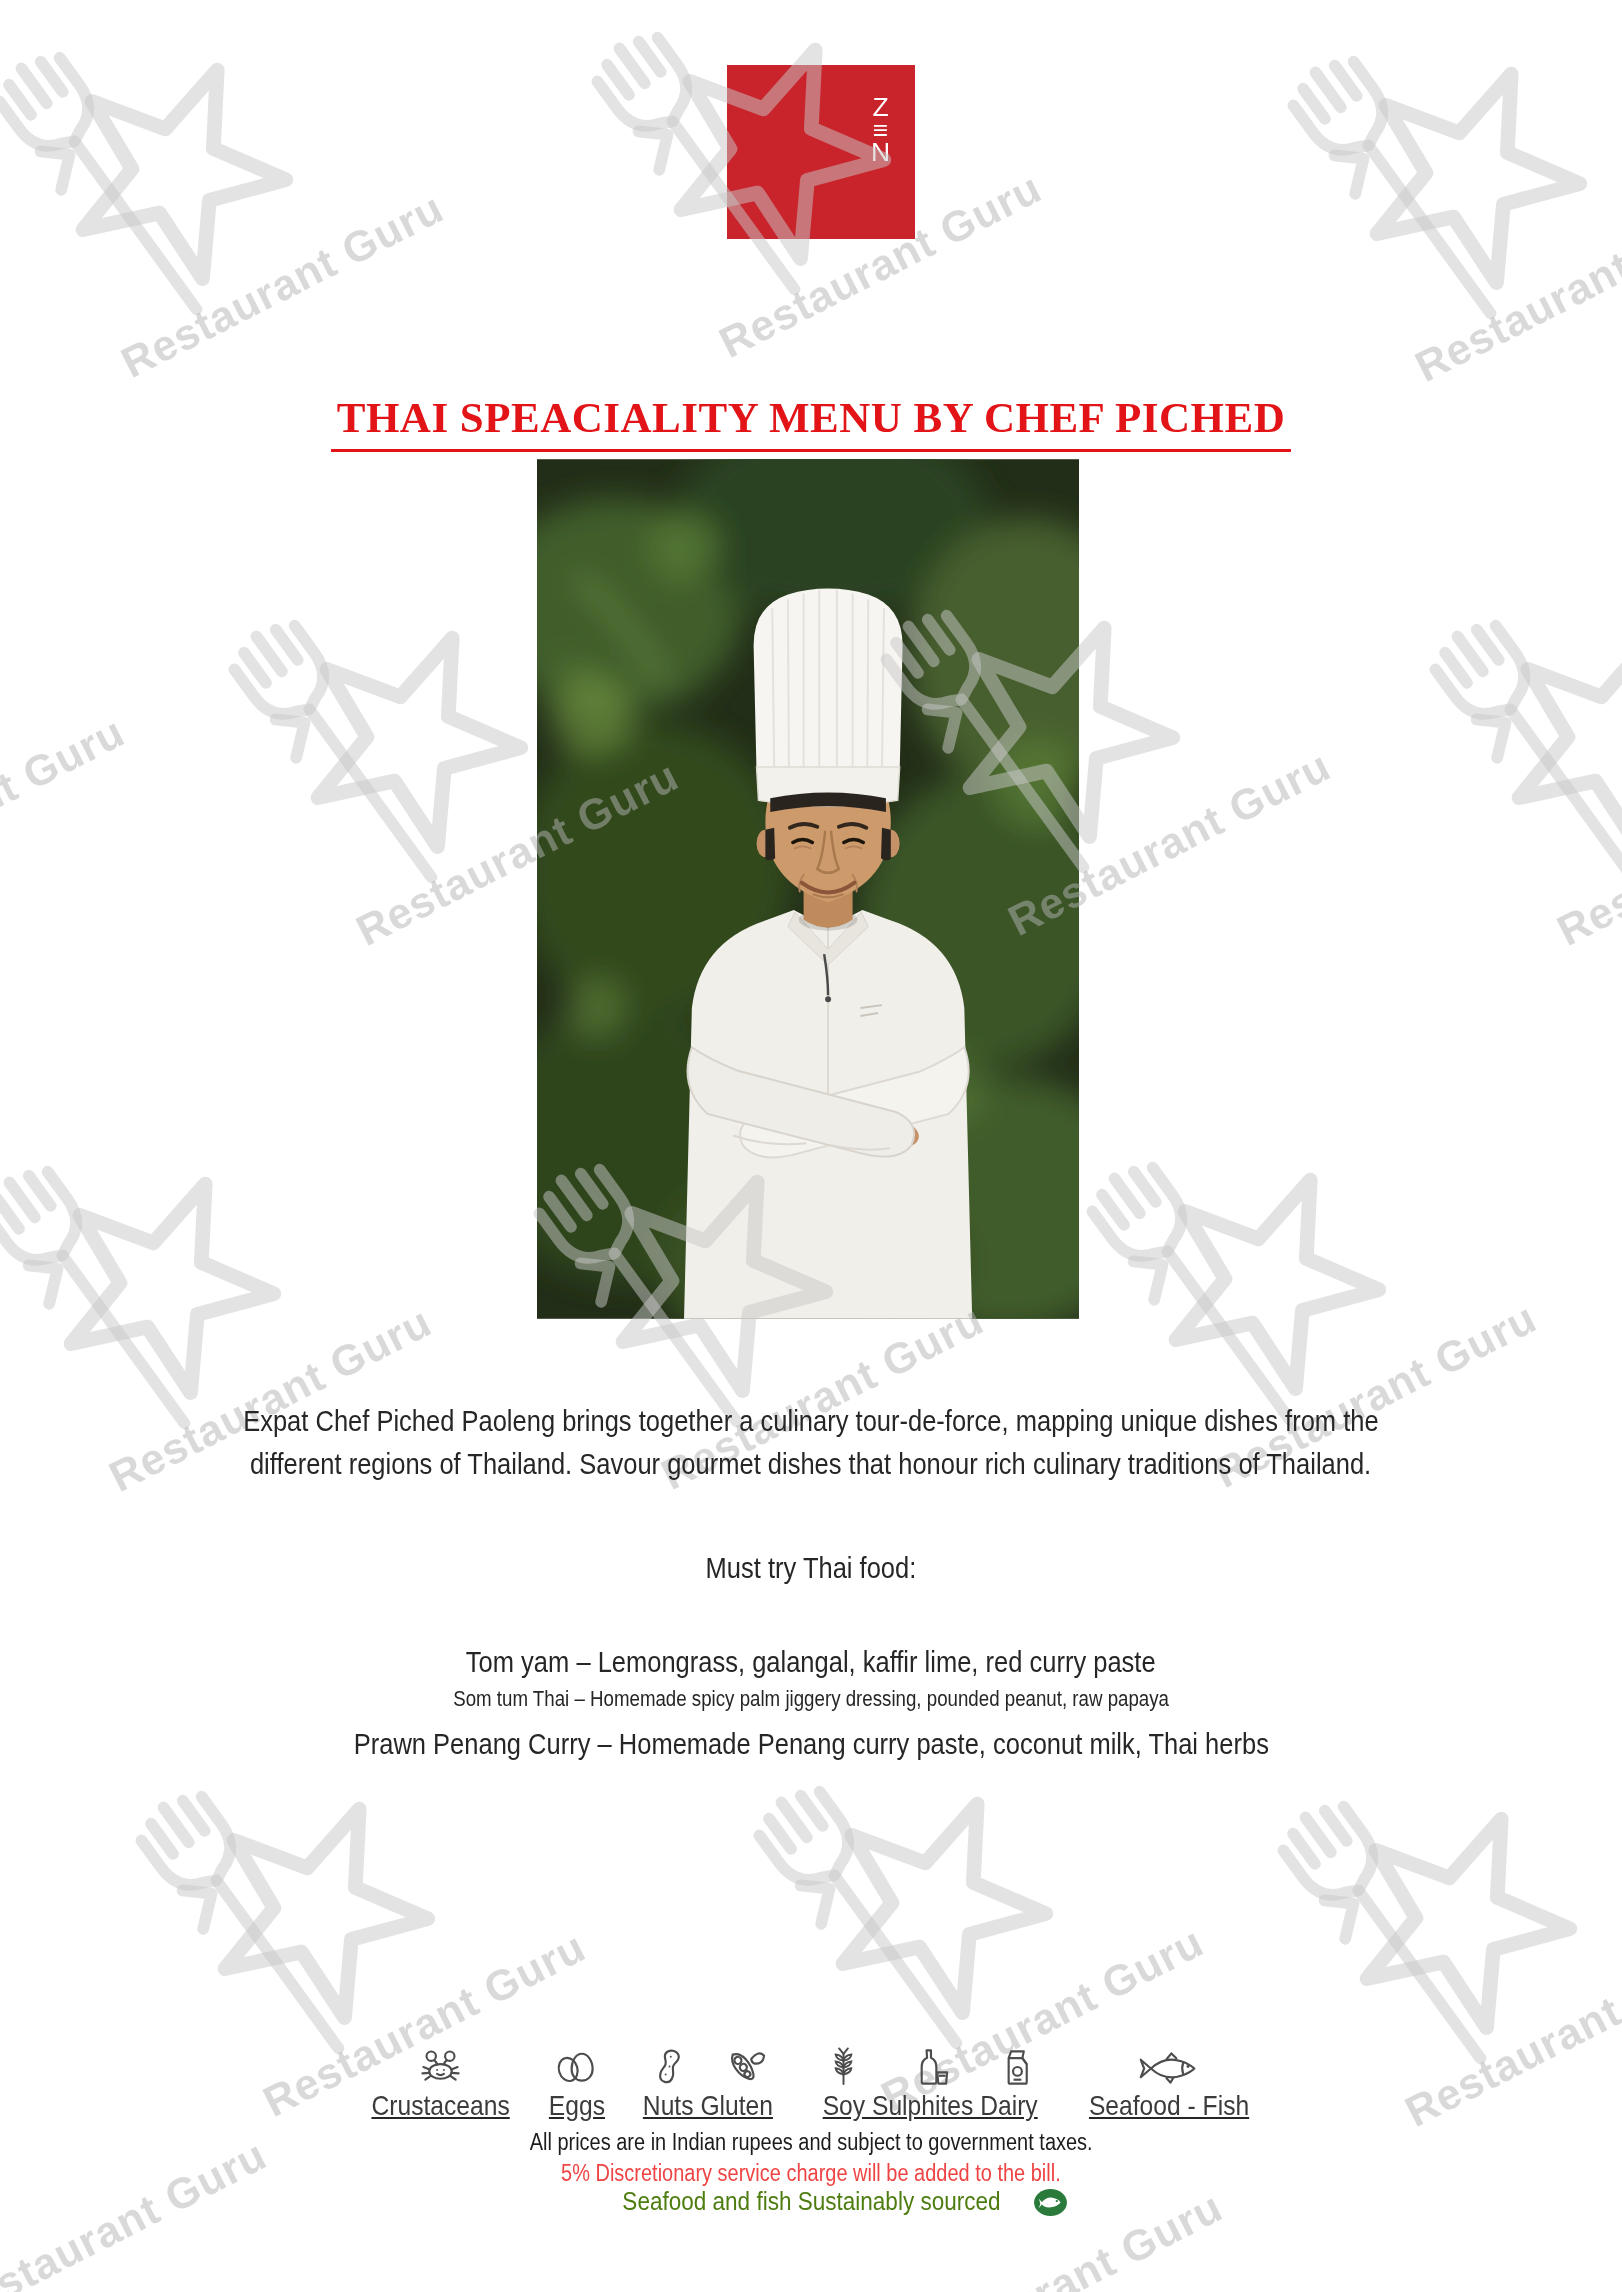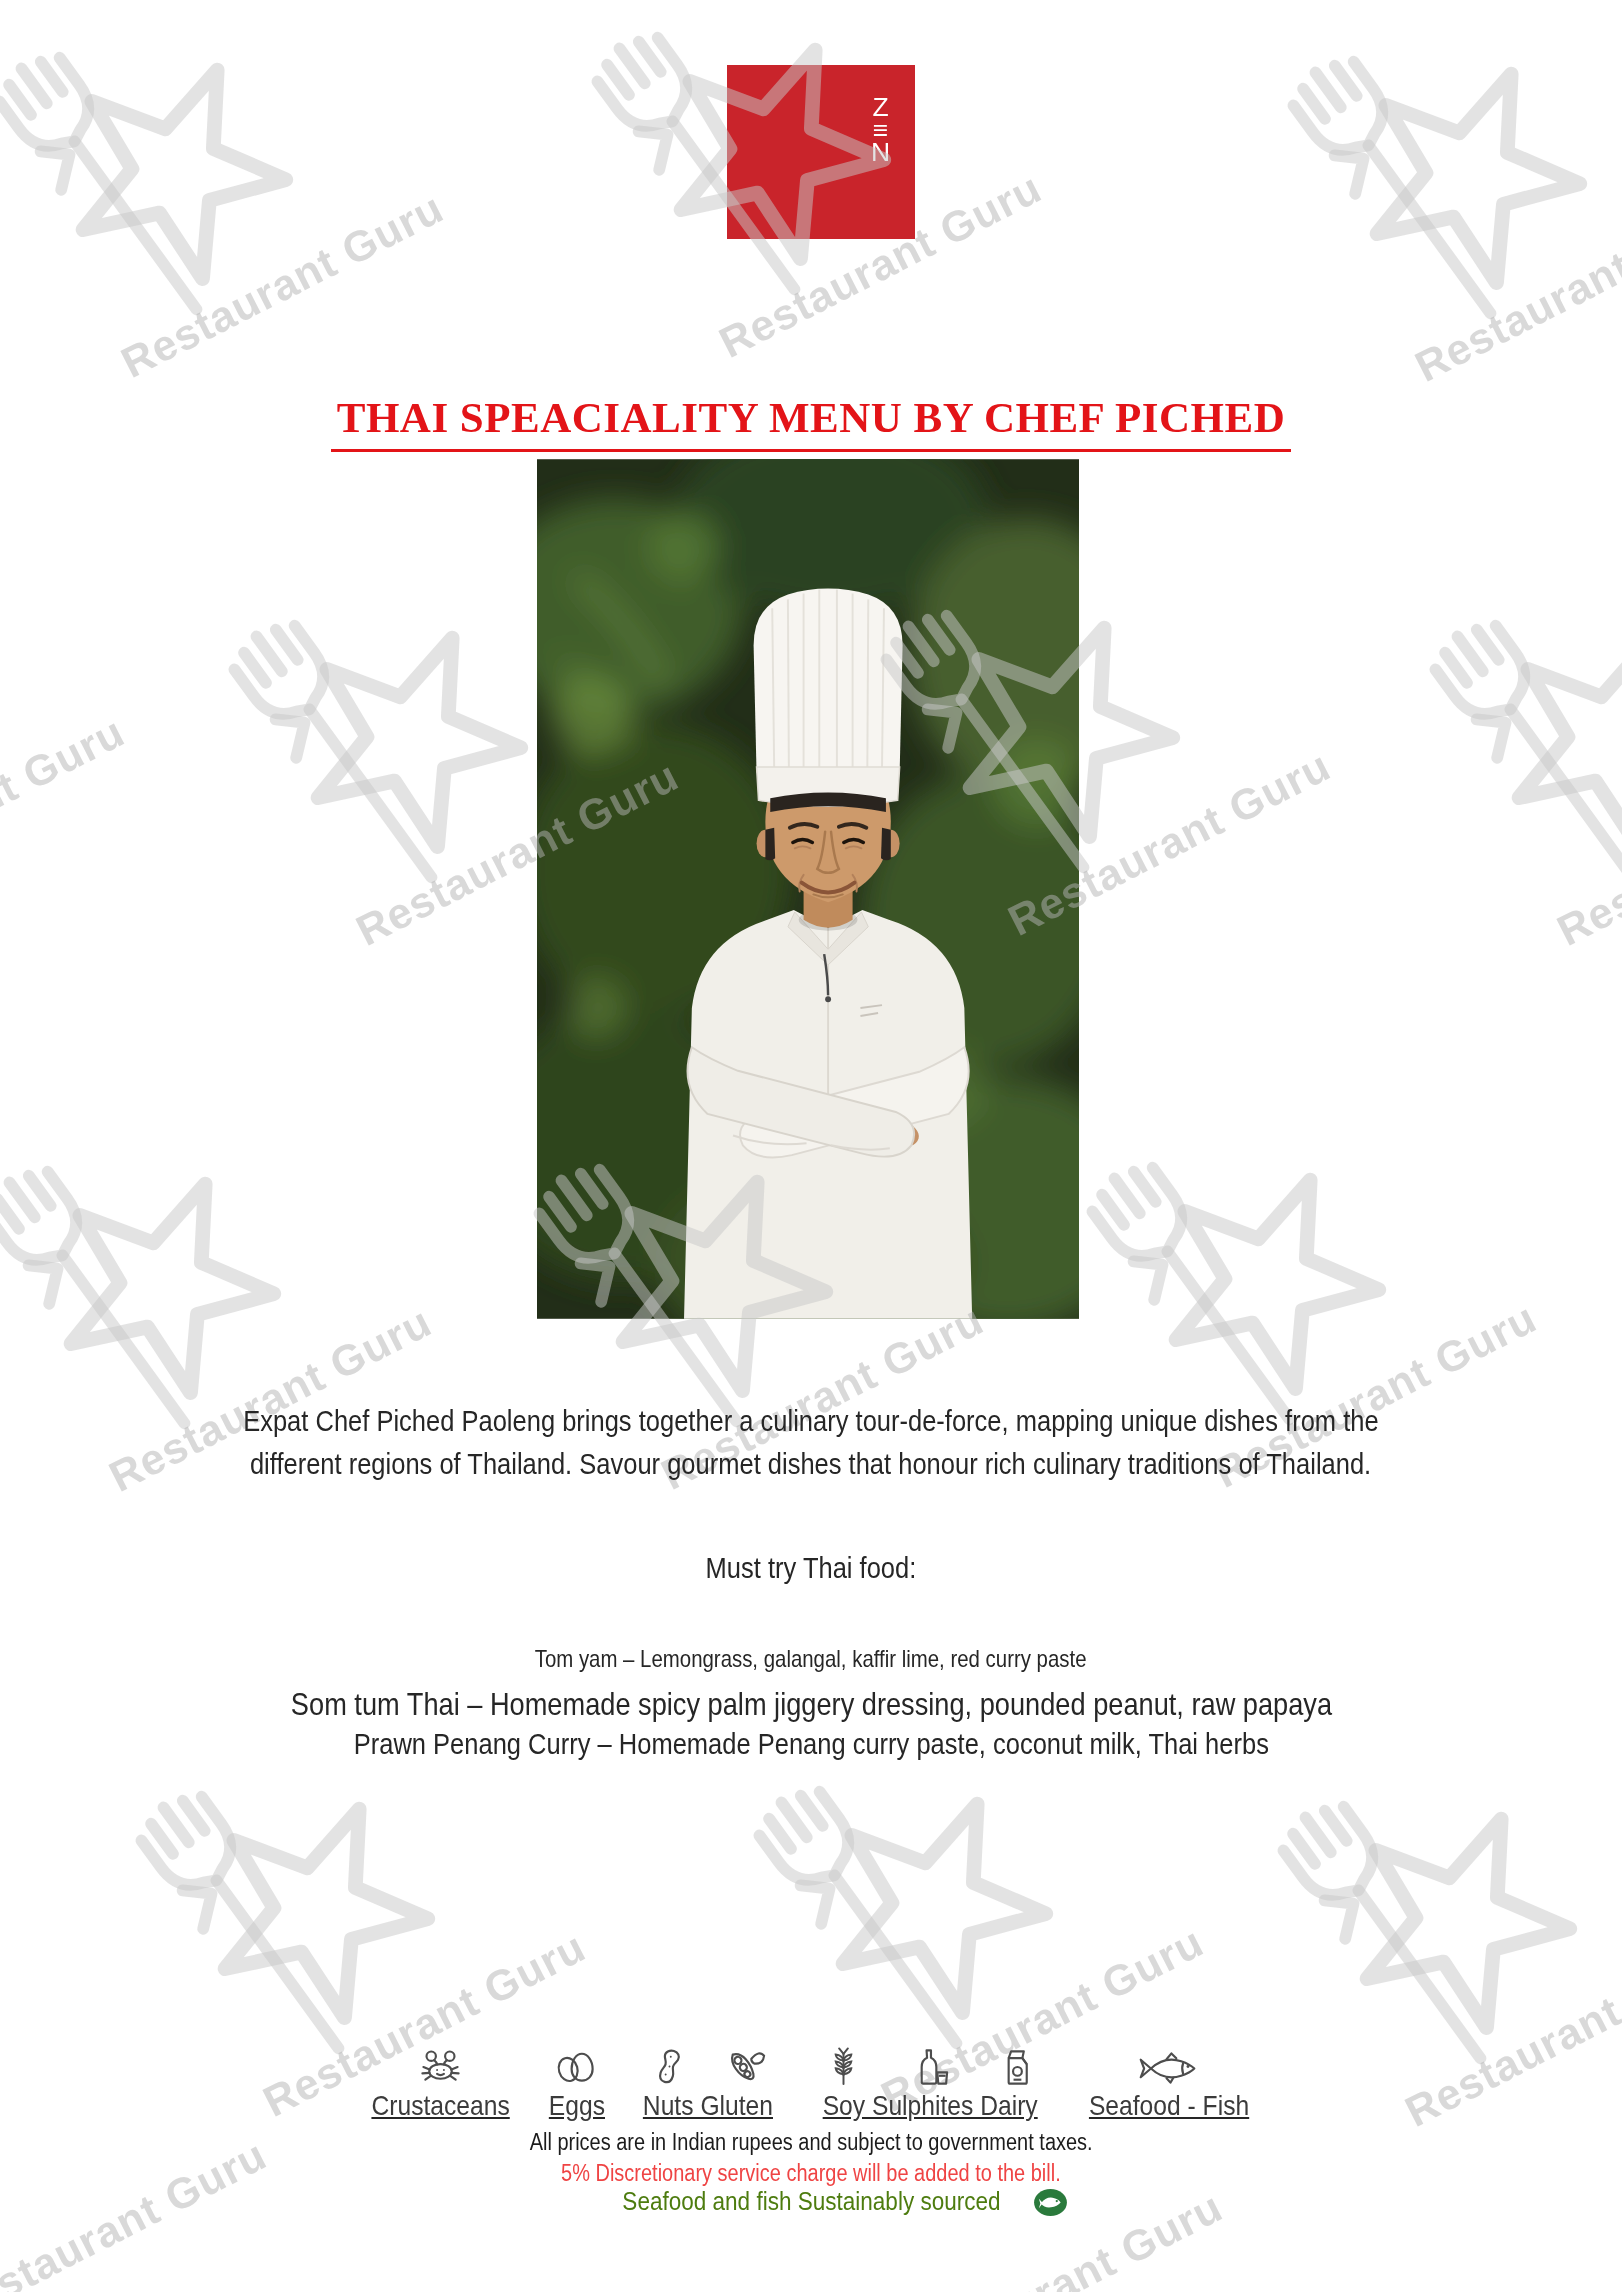--- a/index.html
+++ b/index.html
@@ -39,22 +39,22 @@
   .title-wrap{top:353px;}
   .page-title{
     display:inline-block;font-family:"Liberation Serif","DejaVu Serif",serif;
     font-weight:700;font-size:43px;letter-spacing:0.5px;color:#e31418;
     border-bottom:3.9px solid #e31418;padding:0 5.9px 6.9px 5.9px;margin-top:40px;
   }
 
   .intro-l1{top:1404px;font-size:30px;}
   .intro-l2{top:1447px;font-size:30px;}
   .menu-heading{top:1551px;font-size:30px;text-decoration:underline;}
-  .menu-item-1{top:1645px;font-size:24px;}
-  .menu-item-2{top:1686px;font-size:32px;}
+  .menu-item-1{top:1645px;font-size:30px;}
+  .menu-item-2{top:1686px;font-size:22px;}
   .menu-item-3{top:1727px;font-size:30px;}
 
   
   .allergens{position:absolute;top:2041px;left:0;right:0;
     display:flex;justify-content:center;align-items:flex-end;gap:25.5px;}
   .ag{display:flex;flex-direction:column;align-items:center;text-decoration:underline;}
   .ag-icons{display:flex;align-items:flex-end;gap:33px;height:47px;margin-bottom:2px;}
   .ag-icons svg{display:block;}
   .ag-label{font-size:28px;color:#3b3b3b;transform:scaleX(.88);transform-origin:center;white-space:nowrap;}
 

